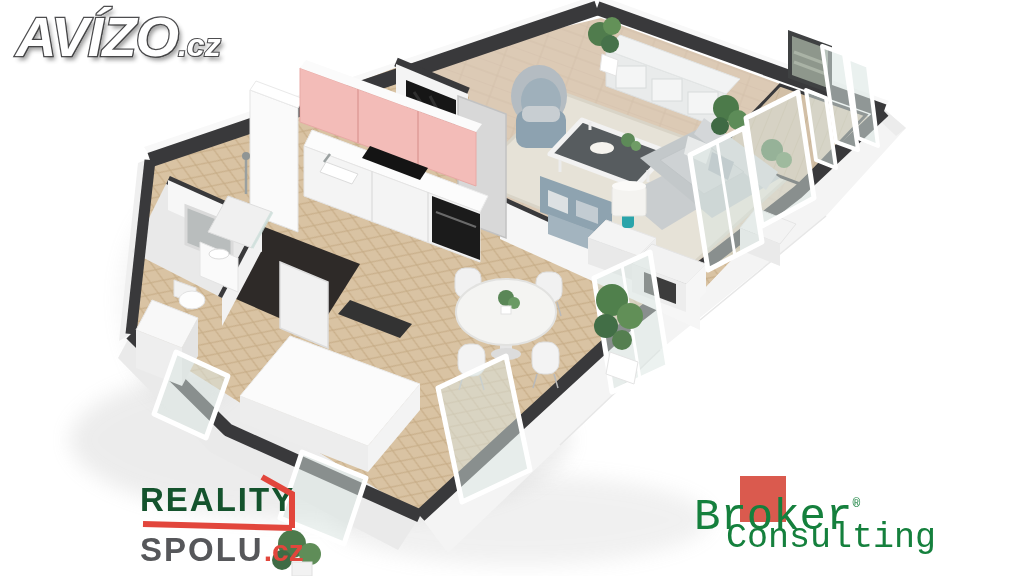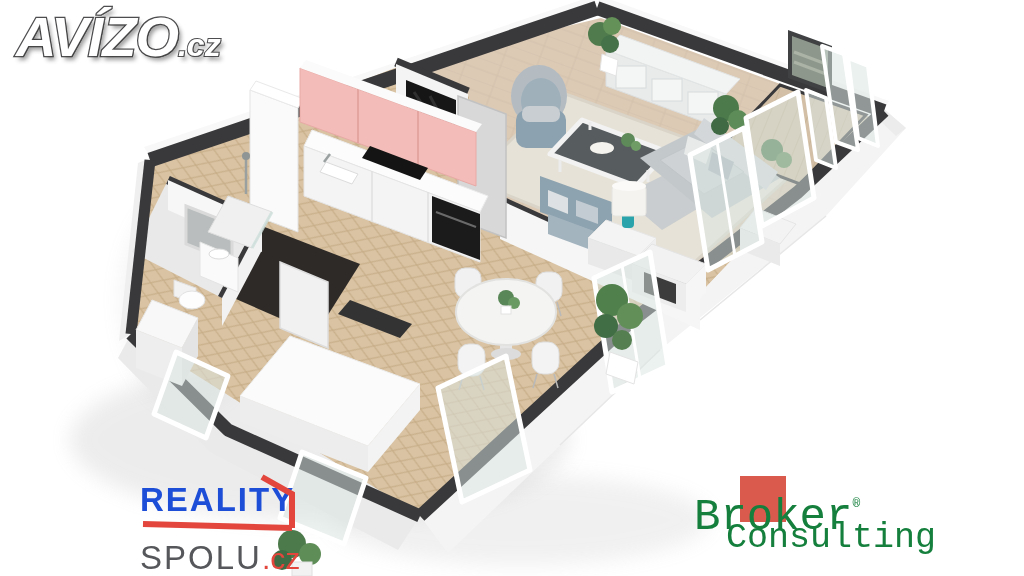--- a/index.html
+++ b/index.html
@@ -10,22 +10,22 @@
   
   .avizo{position:absolute;left:16px;top:4px;white-space:nowrap;
     font-family:"Liberation Sans",sans-serif;font-style:italic;font-weight:bold;
     color:#ffffff;-webkit-text-stroke:2.5px #4e4e50;paint-order:stroke fill;
     text-shadow:3px 4px 4px rgba(40,40,40,.45), 1px 1px 0 #5a5a5c;}
   .avizo .big{font-size:56px;letter-spacing:-1px;}
   .avizo .tld{font-size:32px;-webkit-text-stroke:2px #4e4e50;}
 
   
   .spolu{position:absolute;left:140px;top:482px;width:320px;}
-  .spolu .l1{font-size:33px;font-weight:bold;color:#1d4ed8;letter-spacing:2px;line-height:36px;}
-  .spolu .l2{font-size:33px;font-weight:normal;color:#56575a;letter-spacing:2px;line-height:36px;margin-top:22px;}
+  .spolu .l1{font-size:33px;font-weight:bold;color:#14532d;letter-spacing:2px;line-height:36px;}
+  .spolu .l2{font-size:33px;font-weight:bold;color:#56575a;letter-spacing:2px;line-height:36px;margin-top:14px;}
   .spolu .tld{color:#e2463c;font-size:30px;letter-spacing:0;}
   .spolu svg{position:absolute;left:0;top:-10px;}
 
   
   .broker{position:absolute;left:688px;top:468px;width:280px;height:100px;
           font-family:Liberation Mono, monospace;color:#15803d;}
   .broker .sq{position:absolute;left:52px;top:8px;width:46px;height:46px;background:#da5a4e;}
   .broker .w1{position:absolute;left:6px;top:14px;font-size:44px;line-height:44px;}
   .broker .reg{font-size:13px;vertical-align:22px;}
   .broker .w2{position:absolute;left:38px;top:48px;font-size:35px;line-height:44px;}

